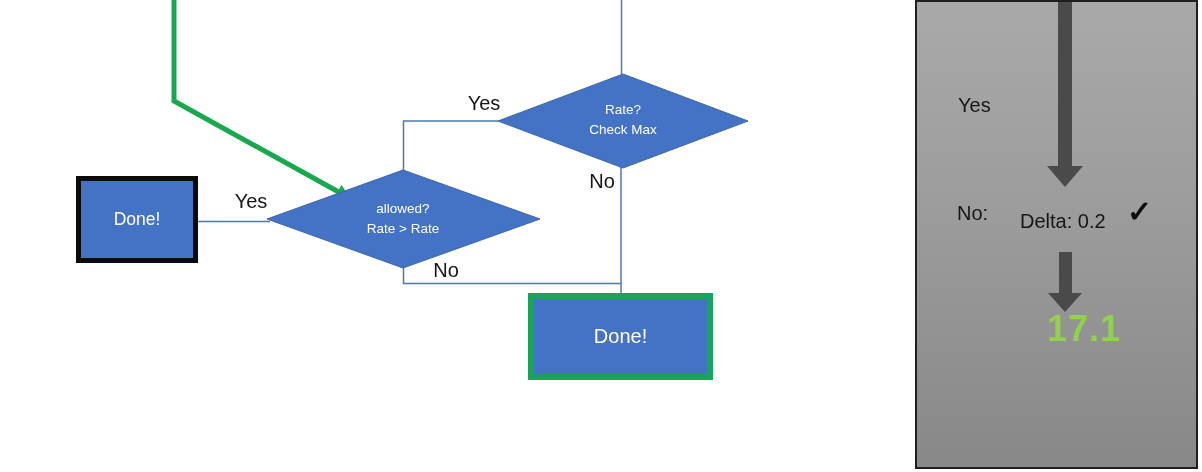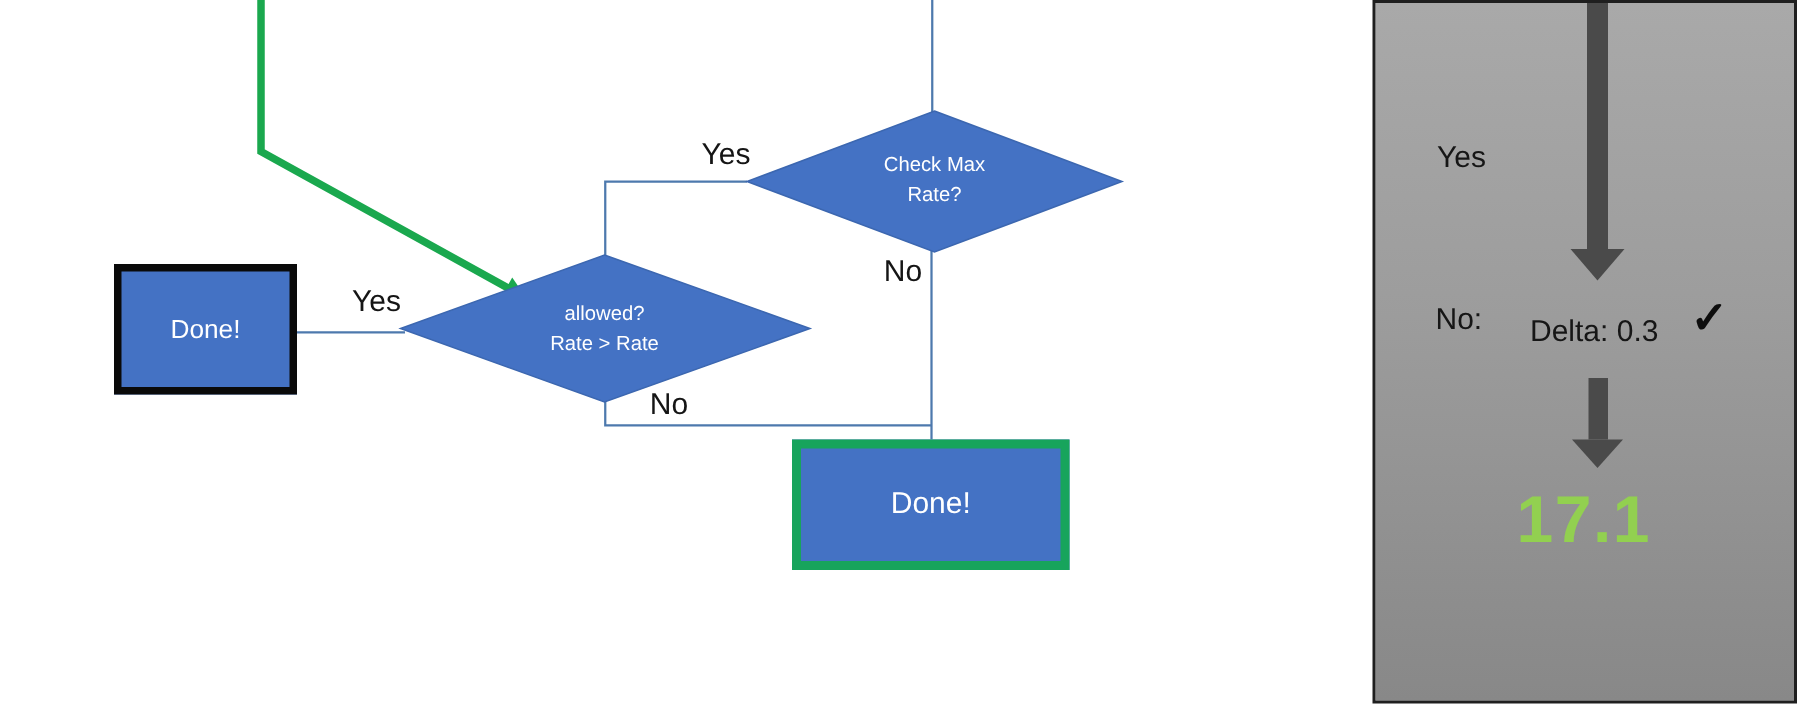--- a/index.html
+++ b/index.html
@@ -35,44 +35,44 @@
     position:absolute;left:915px;top:0;width:283px;height:469px;
     box-sizing:border-box;border:2px solid #1f1f1f;
     background:linear-gradient(180deg,#a9a9a9 0%,#9c9c9c 45%,#888888 100%);
   }
   .panel-text{position:absolute;color:#161616;font-size:20px;}
   .arrow-shaft{position:absolute;background:#4a4a4a;}
   .arrow-head{position:absolute;width:0;height:0;
     border-left:18px solid transparent;border-right:18px solid transparent;
     border-top:21px solid #4a4a4a;}
   .check{position:absolute;color:#0d0d0d;font-size:30px;font-weight:bold;}
-  .result{position:absolute;color:#92D050;font-size:44px;font-weight:bold;
-    width:110px;text-align:left;letter-spacing:1px;margin-top:14px;}
+  .result{position:absolute;color:#92D050;font-size:36px;font-weight:bold;
+    width:110px;text-align:right;letter-spacing:1px;}
 </style>
 </head>
 <body>
 
 <svg class="abs" style="left:0;top:0" width="1202" height="472" viewBox="0 0 1202 472">
 
   <path d="M621.5,0 L621.5,75" stroke="#4d79ad" stroke-width="1.5" fill="none"></path>
   <path d="M498,121 L403.5,121 L403.5,171" stroke="#4d79ad" stroke-width="1.5" fill="none"></path>
   <path d="M621,167 L621,293" stroke="#4d79ad" stroke-width="1.5" fill="none"></path>
   <path d="M198,221.5 L270,221.5" stroke="#4d79ad" stroke-width="1.5" fill="none"></path>
   <path d="M403.5,267 L403.5,283.5 L621,283.5" stroke="#4d79ad" stroke-width="1.5" fill="none"></path>
 
   <polyline points="174,0 174,101 345,195.5" stroke="#1aa84e" stroke-width="5" fill="none"></polyline>
   <polygon points="351,199 334.5,197.5 341.5,185" fill="#1aa84e"></polygon>
 
   <polygon points="623,74 748,121 623,168 498,121" fill="#4472C4" stroke="#3c67b0" stroke-width="1"></polygon>
   <polygon points="403,170 540,219 403,268 267,219" fill="#4472C4" stroke="#3c67b0" stroke-width="1"></polygon>
 </svg>
 
 <div class="diamond-label" style="left:538px;top:100px">
+  <div>Rate?</div>
   <div>Check Max</div>
-  <div>Rate?</div>
 </div>
 <div class="diamond-label" style="left:318px;top:199px">
   <div>allowed?</div>
   <div>Rate &gt; Rate</div>
 </div>
 
 <div class="branch-label" style="left:462px;top:92px;width:44px">Yes</div>
 <div class="branch-label" style="left:584px;top:170px;width:36px">No</div>
 <div class="branch-label" style="left:230px;top:190px;width:42px">Yes</div>
 <div class="branch-label" style="left:427px;top:259px;width:38px">No</div>
@@ -85,20 +85,20 @@
 </div>
 
 <div class="side-panel">
 
   <div class="arrow-shaft" style="left:141px;top:0;width:14px;height:164px"></div>
   <div class="arrow-head" style="left:130px;top:164px"></div>
 
   <div class="panel-text" style="left:41px;top:92px">Yes</div>
 
   <div class="panel-text" style="left:40px;top:200px">No:</div>
-  <div class="panel-text" style="left:103px;top:208px">Delta: 0.3</div>
+  <div class="panel-text" style="left:103px;top:208px">Delta: 0.2</div>
   <div class="check" style="left:210px;top:192px">✓</div>
 
   <div class="arrow-shaft" style="left:142px;top:250px;width:13px;height:41px"></div>
   <div class="arrow-head" style="left:131px;top:291px;border-left-width:17px;border-right-width:17px;border-top-width:19px"></div>
 
   <div class="result" style="left:94px;top:306px">17.1</div>
 </div>
 
 </body></html>

